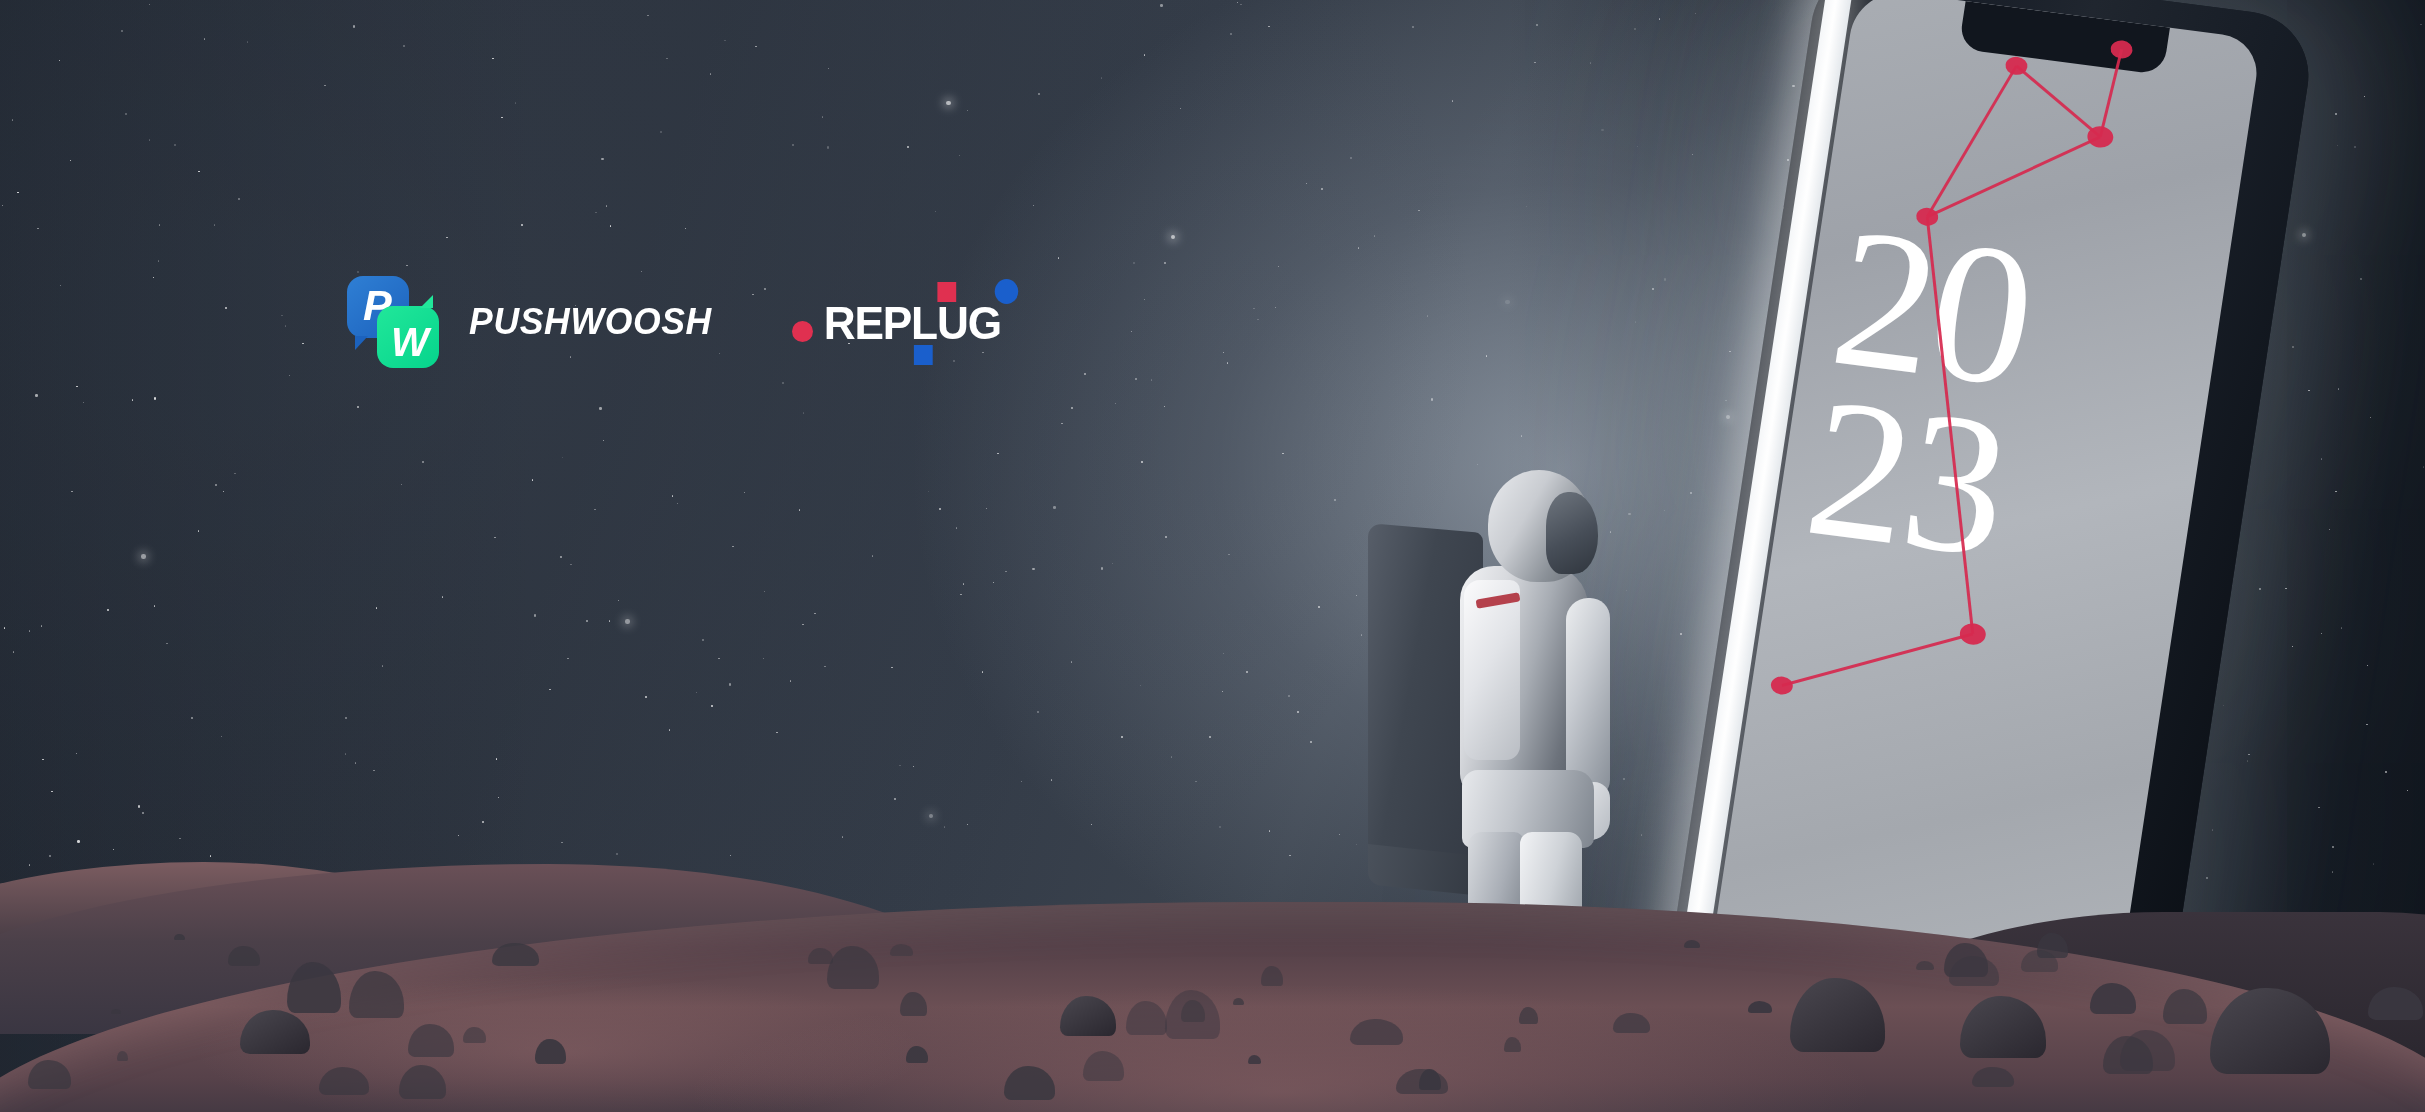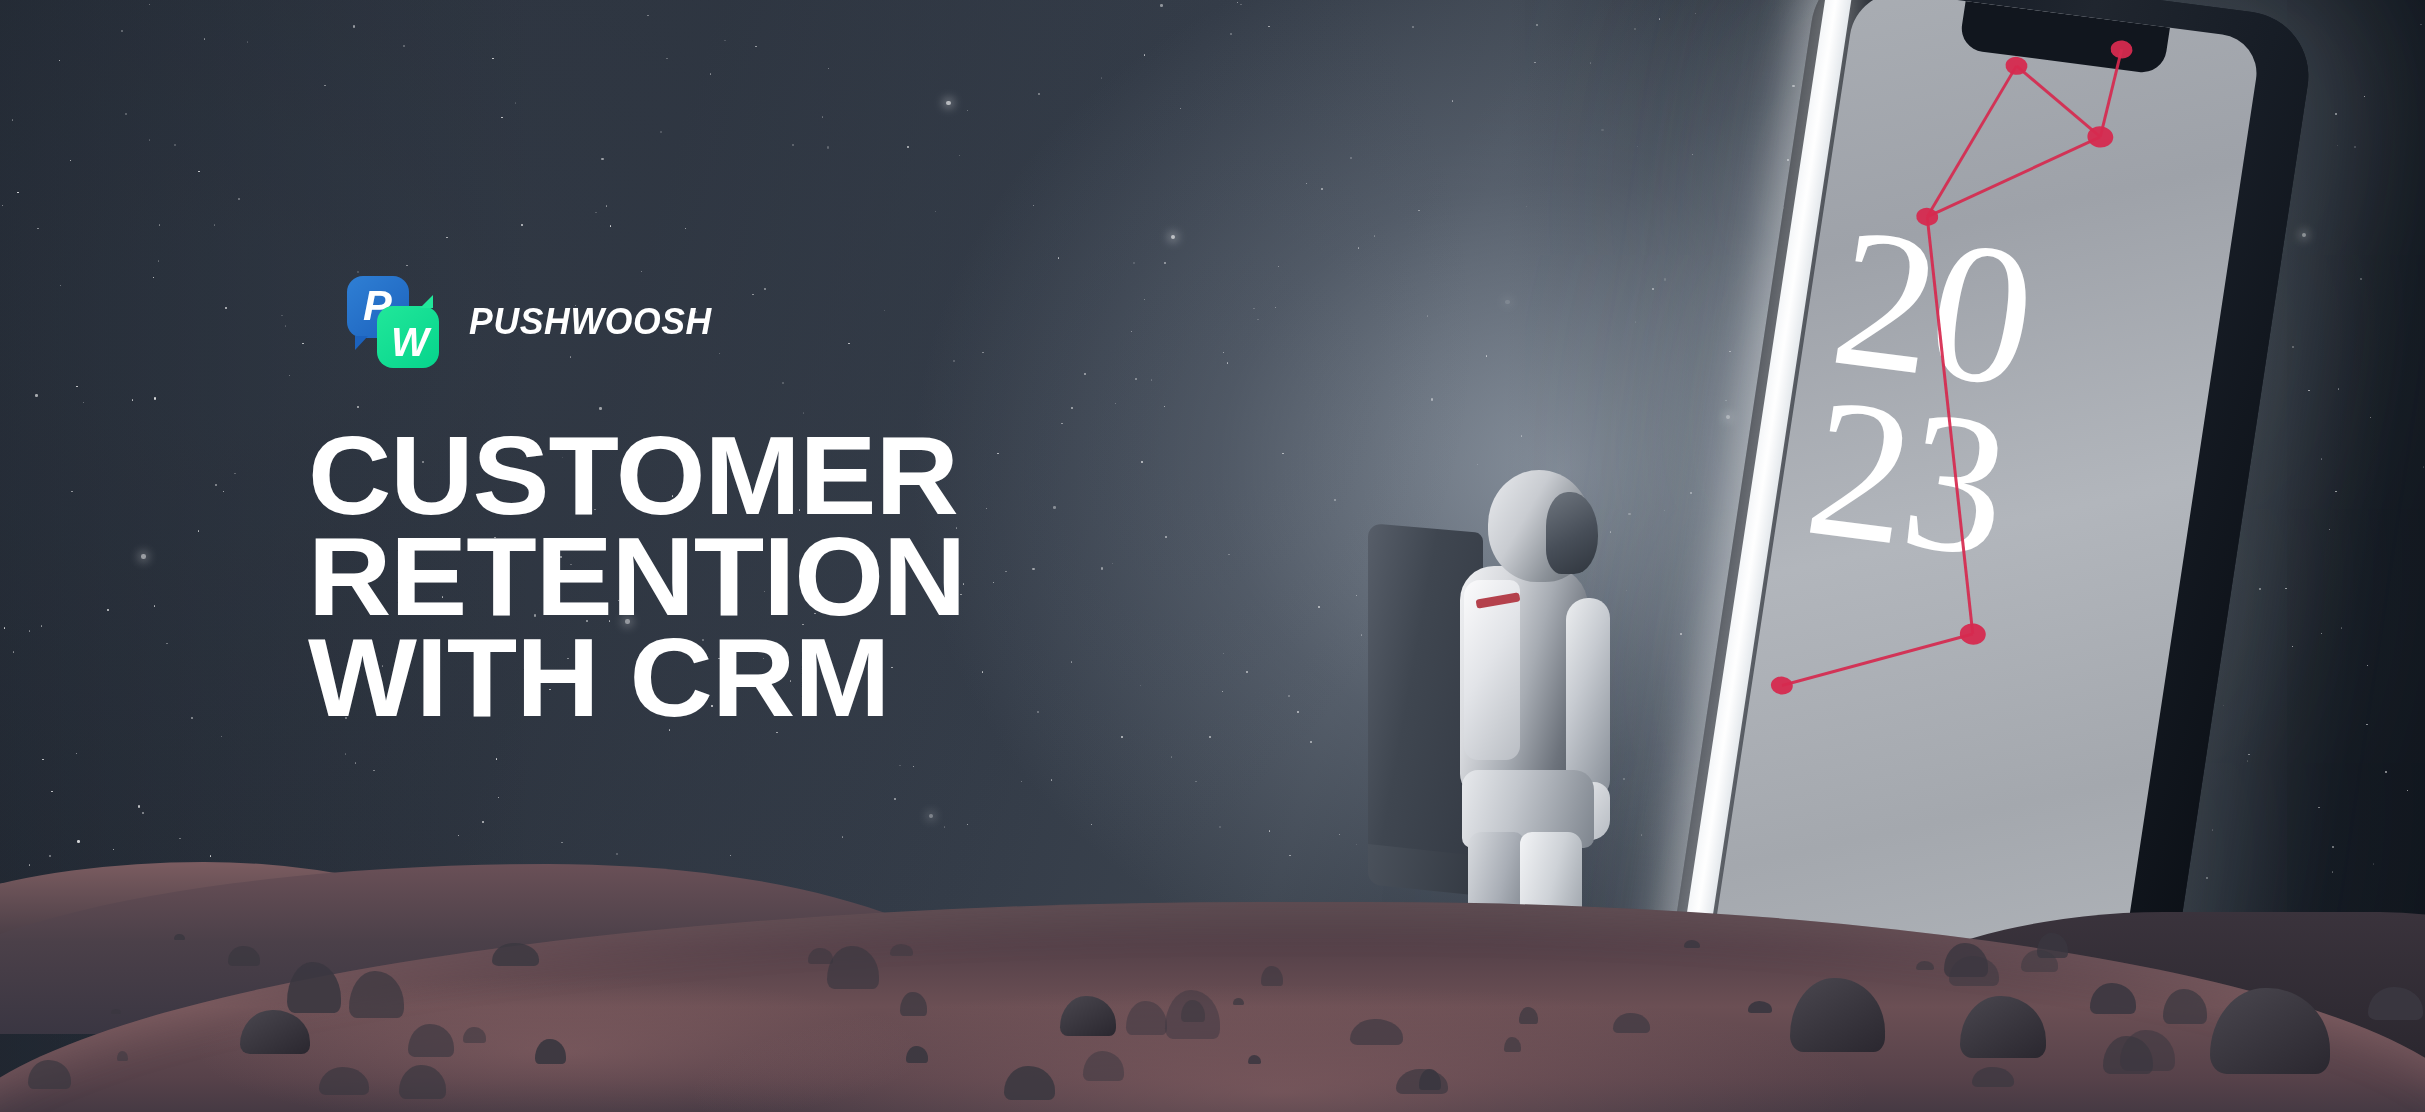--- a/index.html
+++ b/index.html
@@ -736,22 +736,26 @@
   <div class="logos">
 
     <div class="pw-mark">
       <div class="bubble blue"></div>
       <div class="bub-l p">P</div>
       <div class="bubble green"></div>
       <div class="bub-l w">W</div>
     </div>
     <div class="pw-word">PUSHWOOSH</div>
 
+    <div class="replug">
+      <div class="rp-dot"></div>
+      <div class="rp-word">
+        <span>REPLUG</span>
+        <span class="rp-sq red"></span>
+        <span class="rp-sq blue"></span>
+        <span class="rp-circ"></span>
+      </div>
+    </div>
 
   </div>
 
-  <div class="headline">
-    <span class="ln">CUSTOMER</span>
-    <span class="ln">RETENTION</span>
-    <span class="ln">WITH CRM</span>
-  </div>
 
 </div>
 
 </body></html>

